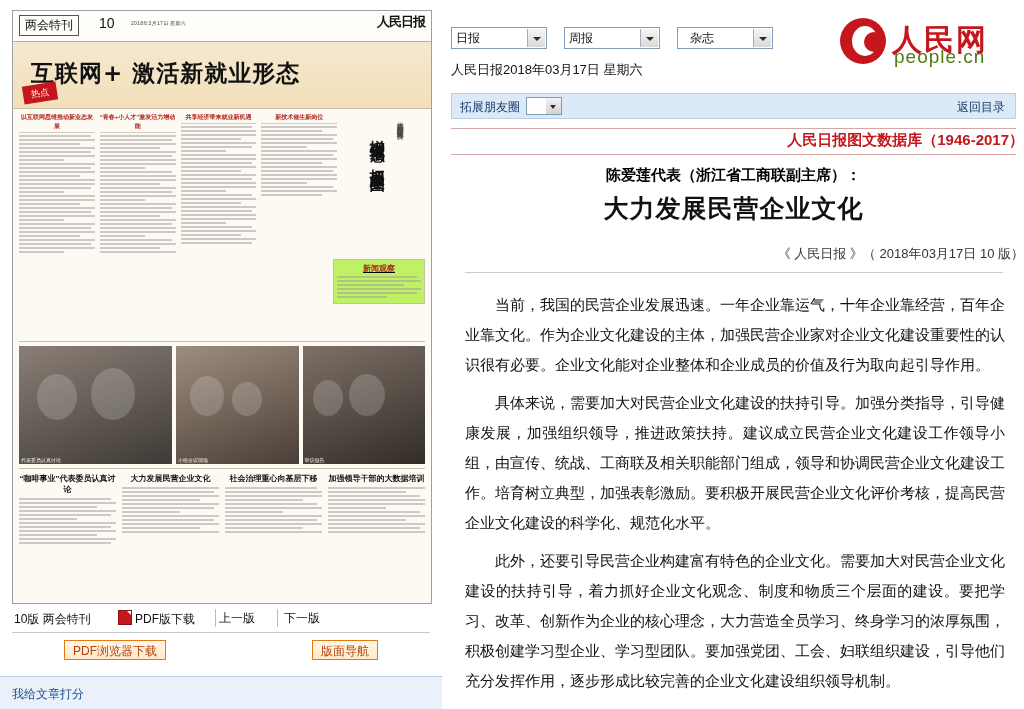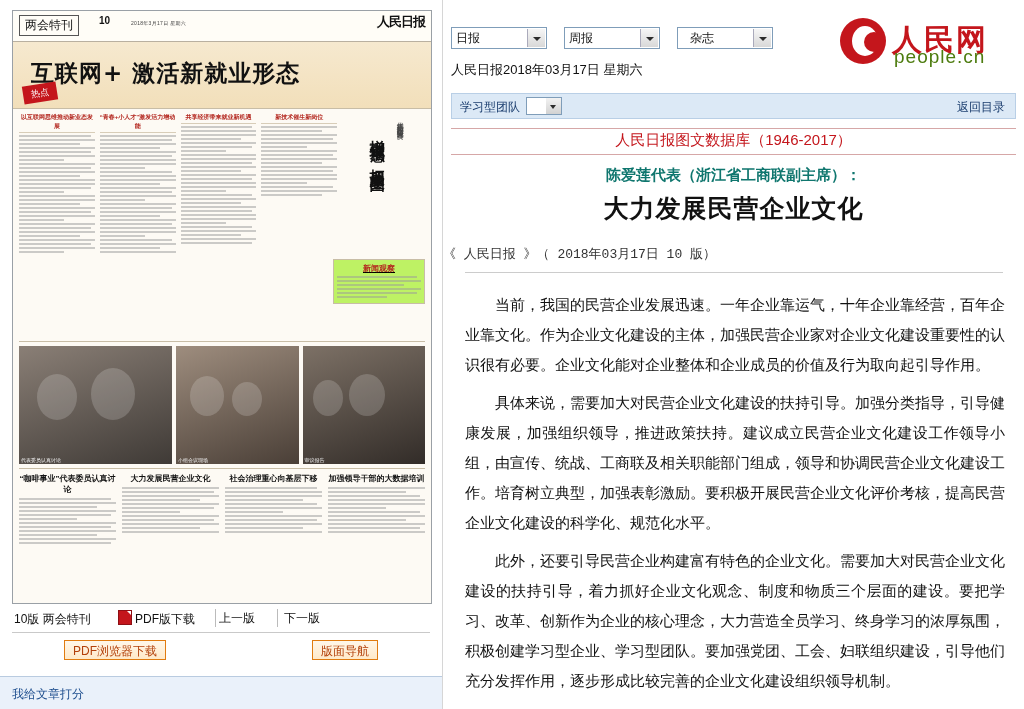--- a/index.html
+++ b/index.html
@@ -17,20 +17,21 @@
   }
 
   
   #left-panel {
     position: absolute;
     left: 0; top: 0;
     width: 442px;
     height: 709px;
     background: #ffffff;
     border-right: 1px solid #d6d6d6;
+    padding-left: 11px;
   }
   #paper-frame {
     position: absolute;
     left: 12px; top: 10px;
     width: 418px; height: 592px;
     border: 1px solid #9aa0a6;
     background: #fdfaf4;
     overflow: hidden;
   }
 
@@ -44,21 +45,21 @@
   .np-mast-left {
     position: absolute; left: 6px; top: 4px;
     border: 1px solid #555;
     padding: 1px 5px;
     font-size: 12px;
     color: #111;
     font-family: "DejaVu Sans", sans-serif;
   }
   .np-mast-pageno {
     position: absolute; left: 86px; top: 4px;
-    font-size: 10px; font-weight: bold; color: #111;
+    font-size: 14px; font-weight: normal; color: #111;
   }
   .np-mast-date {
     position: absolute; left: 118px; top: 9px;
     font-size: 5px; color: #444;
     letter-spacing: 0.3px;
   }
   .np-mast-logo {
     position: absolute; right: 6px; top: 2px;
     font-size: 13px; font-weight: bold; color: #111;
     font-family: "DejaVu Sans", sans-serif;
@@ -460,60 +461,59 @@
     position: absolute;
     left: 8px; top: 128px;
     width: 565px;
     height: 0;
     border-top: 1px solid #d6a7a7;
   }
   #db-title {
     position: absolute;
     left: 0; top: 131px;
     width: 581px;
-    text-align: center;
+    text-align: right;
     font-size: 15px;
-    font-weight: normal;
+    font-weight: bold;
     color: #c4161c;
   }
   #hr-red2 {
     position: absolute;
     left: 8px; top: 154px;
     width: 565px;
     height: 0;
     border-top: 1px solid #d6a7a7;
   }
 
   #art-kicker {
     position: absolute;
     left: 0; top: 166px;
     width: 581px;
     text-align: center;
     font-size: 15px;
     font-weight: bold;
-    color: #0f766e;
+    color: #000000;
   }
   #art-title {
     position: absolute;
     left: 0; top: 192px;
     width: 581px;
     text-align: center;
     font-size: 25px;
     font-weight: bold;
     color: #111;
     letter-spacing: 1px;
   }
   #art-source {
     position: absolute;
     left: 0; top: 245px;
     width: 581px;
-    text-align: left;
+    text-align: right;
     font-size: 13px;
     color: #333;
-    font-family: Liberation Mono, monospace;
   }
   #hr-gray {
     position: absolute;
     left: 22px; top: 272px;
     width: 538px;
     height: 0;
     border-top: 1px solid #cccccc;
   }
 
   #article {
@@ -808,21 +808,21 @@
       </div>
       <div class="sel" id="sel-magazine">
         <span>杂志</span>
         <span class="arrow"></span>
       </div>
     </div>
 
     <div id="date-line">人民日报2018年03月17日 星期六</div>
 
     <div id="blue-bar">
-      <div class="bb-left">学习型团队</div>
+      <div class="bb-left">拓展朋友圈</div>
       <div id="bb-combo">
         <span class="arrow"></span>
       </div>
       <div id="bb-right">返回目录</div>
     </div>
 
     <div id="brand">
       <div class="brand-mark"></div>
       <div class="brand-cn">人民网</div>
       <div class="brand-en">people.cn</div>

